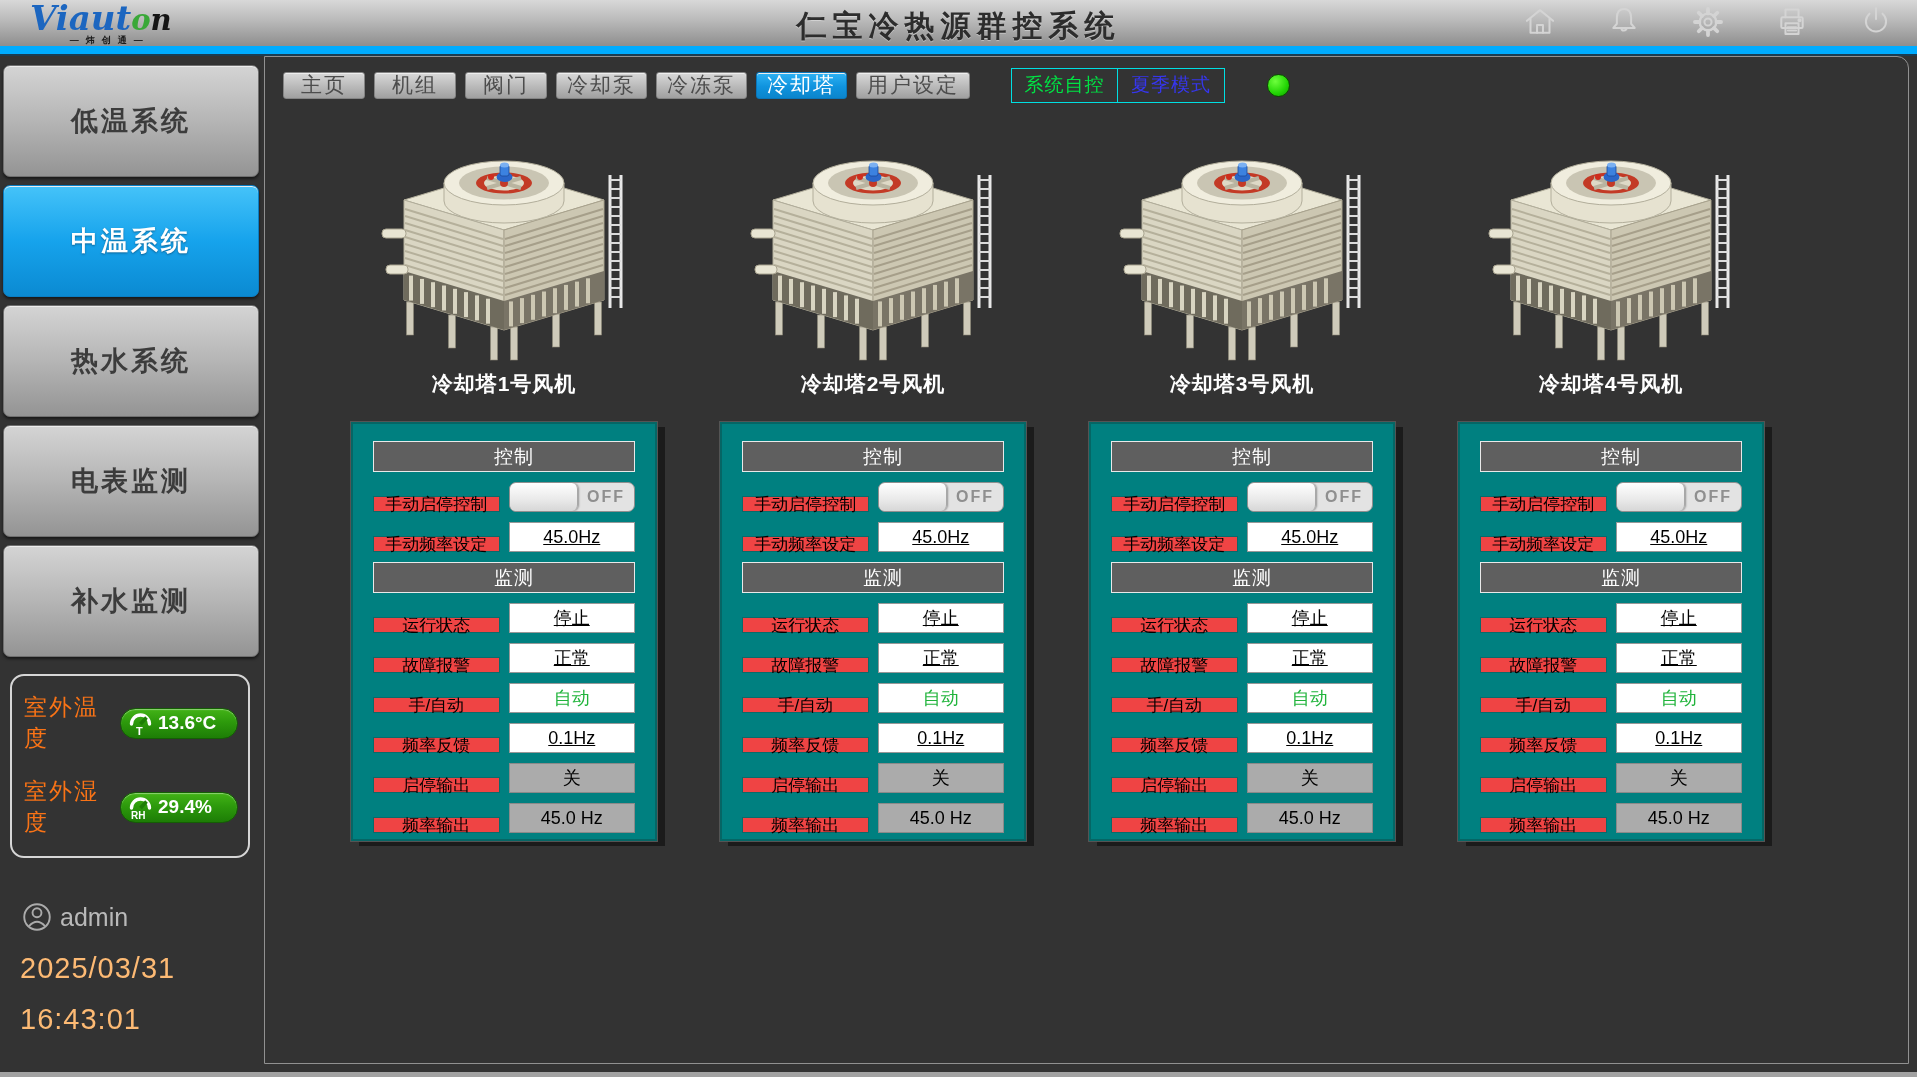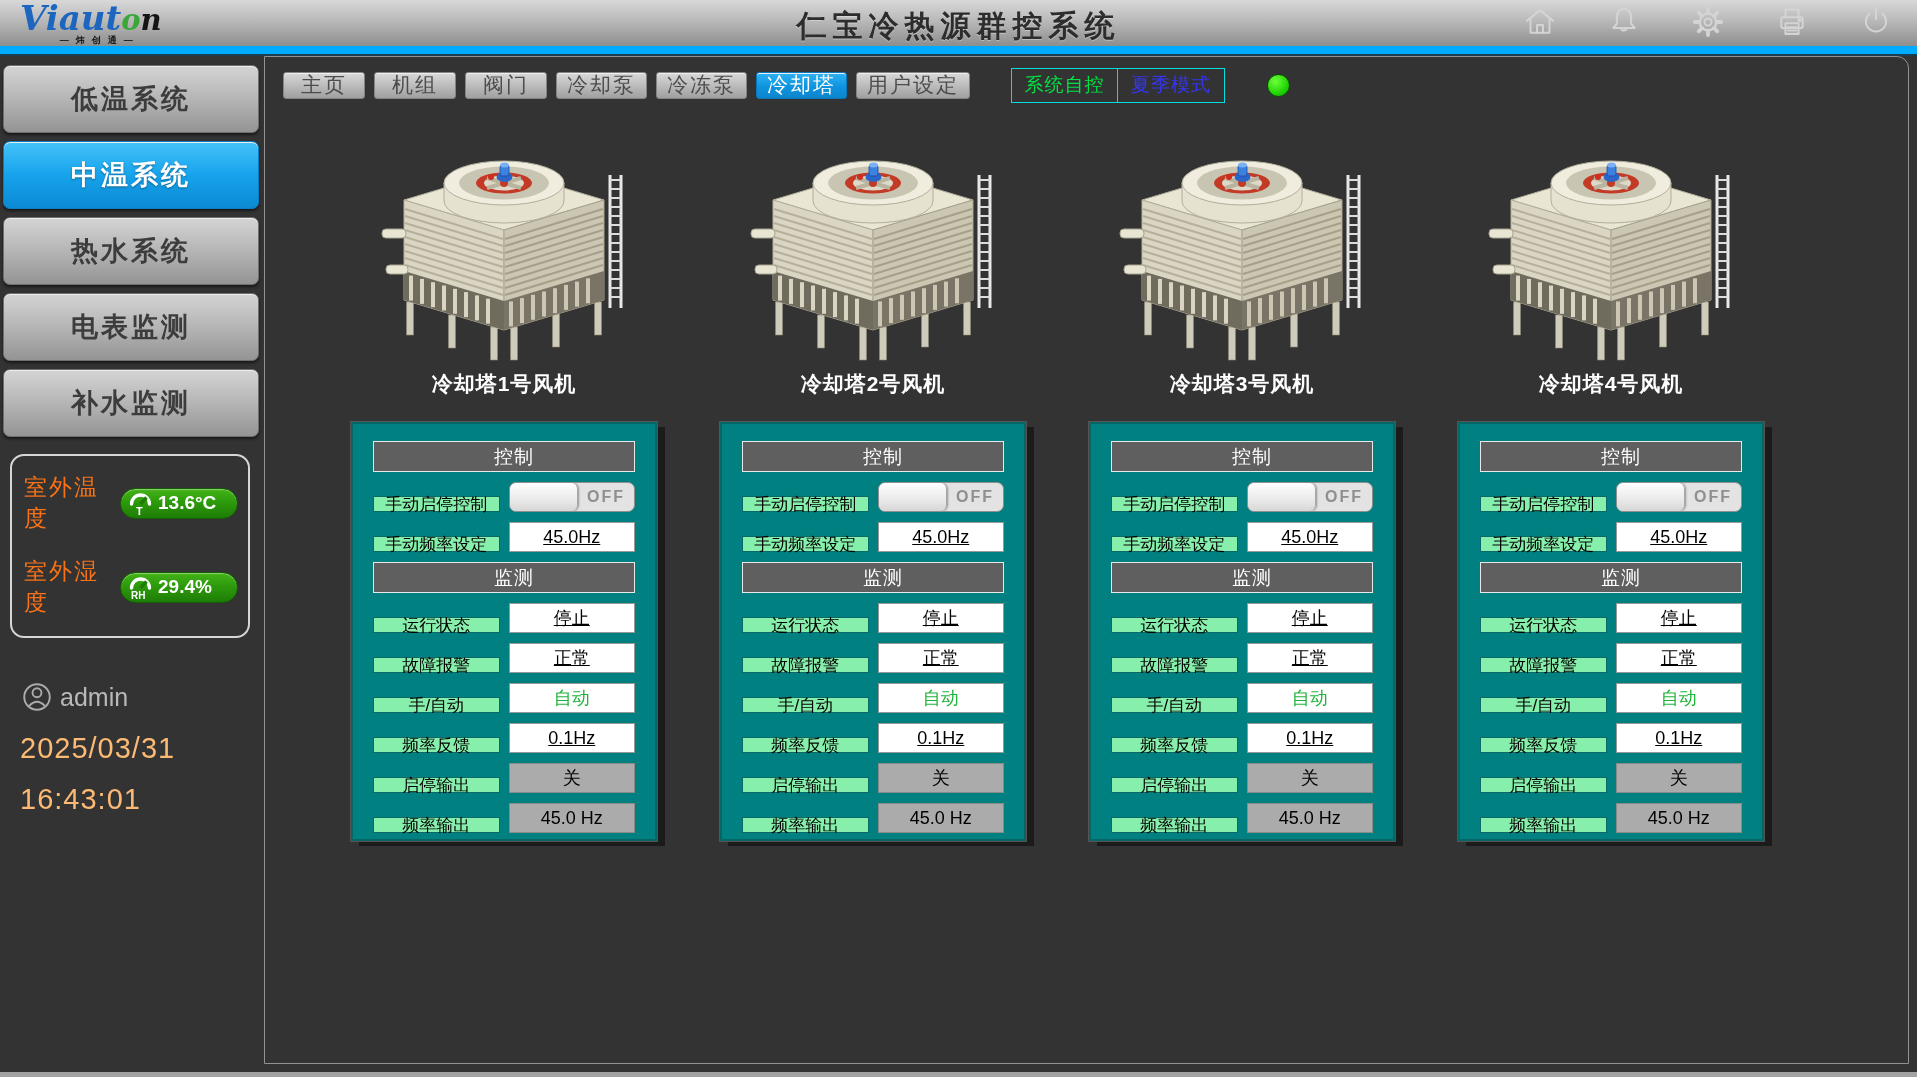--- a/index.html
+++ b/index.html
@@ -4,21 +4,21 @@
 <style>
   * { margin:0; padding:0; box-sizing:border-box; }
   html,body { width:1917px; height:1077px; background:#333; overflow:hidden;
     font-family:"Liberation Sans", sans-serif; }
   .screen { position:relative; width:1917px; height:1077px; background:#333333; }
 
   
   .topbar { position:relative; height:46px;
     background:linear-gradient(#d8d8d8 0%, #b9b9b9 45%, #8e8e8e 100%);
     display:flex; align-items:center; }
-  .logo { position:absolute; left:20px; top:1px; line-height:1; }
+  .logo { position:absolute; left:30px; top:1px; line-height:1; }
   .logo-main { font-family:"DejaVu Serif", serif; font-style:italic; font-weight:bold;
     font-size:29px; color:#151515; }
   .logo-v { color:#1c66c0; font-size:34px; }
   .logo-o { color:#3aa838; }
   .logo-sub { font-size:9px; letter-spacing:7px; color:#1a1a1a; text-align:center;
     margin-top:1px; padding-left:18px; font-weight:bold; }
   .app-title { position:absolute; left:50%; transform:translateX(-50%); top:6px;
     font-family:"DejaVu Serif", serif; font-weight:bold; font-size:30px; color:#2d2d2d;
     letter-spacing:6px; text-shadow:0 1px 0 rgba(255,255,255,.35); white-space:nowrap; }
   .topbar-icons { position:absolute; right:22px; top:3px; display:flex; gap:46px; }
@@ -27,21 +27,21 @@
     stroke-linejoin:round; stroke-linecap:round; }
   .blue-strip { height:10px; background:#00acff; border-bottom:2px solid #1b3d52; }
 
   
   .main { display:flex; height:1014px; }
   .sidebar { width:264px; flex:0 0 264px; padding-top:9px; position:relative; }
   .content { flex:1; margin:0 8px 6px 0; border:1px solid #919191;
     border-radius:0 12px 0 0; position:relative; padding-top:10px; }
 
   
-  .side-btn { margin:0 5px 8px 3px; height:68px; border-radius:7px;
+  .side-btn { margin:0 5px 8px 3px; height:112px; border-radius:7px;
     background:linear-gradient(#d4d4d4 0%, #b5b5b5 50%, #949494 100%);
     border:1px solid #6f6f6f; box-shadow:inset 0 1px 0 #ececec, 0 2px 3px rgba(0,0,0,.55);
     display:flex; align-items:center; justify-content:center;
     font-family:"DejaVu Serif", serif; font-size:27px; font-weight:600; letter-spacing:3px;
     color:#3c3c3c; cursor:pointer; }
   .side-btn.active {
     background:linear-gradient(#45c3f9 0%, #16a3ec 50%, #0b8ad2 100%);
     border-color:#0a7ec4; color:#ffffff; text-shadow:0 1px 2px rgba(0,40,70,.5); }
 
   
@@ -94,21 +94,21 @@
 
   
   .panel { margin-top:24px; width:306px; height:419px; background:#008080;
     border:2px solid #056665; outline:1px solid #545454;
     box-shadow:8px 5px 0 rgba(12,12,12,.6);
     padding:17px 20px; display:flex; flex-direction:column; gap:10px; }
   .panel-header { height:31px; flex:0 0 31px; background:#5f5f5f; border:1px solid #e9e9e9;
     color:#fff; font-size:19px; letter-spacing:1px;
     display:flex; align-items:center; justify-content:center;padding-left:20px; }
   .prow { display:flex; gap:9px; height:30px; flex:0 0 30px; }
-  .plabel { flex:1; background:#86efac; border:1px solid #0a6a6a; color:#000;
+  .plabel { flex:1; background:#ef4444; border:1px solid #0a6a6a; color:#000;
     font-size:17px; display:flex; align-items:center; justify-content:center;
     white-space:nowrap;margin-top:14px; }
   .pvalue { flex:1; display:flex; align-items:center; justify-content:center;
     font-size:18px; color:#000; }
   .pvalue.white { background:#ffffff; border:1px solid #989898;text-decoration:underline; }
   .pvalue.gray  { background:#ababab; border:1px solid #8a8a8a; }
   .pvalue.green-text { background:#ffffff; border:1px solid #989898; color:#21b43c; }
   .toggle { flex:1; display:flex; background:#e3e3e3; border:1px solid #8f8f8f;
     border-radius:7px; overflow:hidden; cursor:pointer; }
   .knob { width:55%; background:linear-gradient(#ffffff,#e9e9e9 60%,#d7d7d7);

